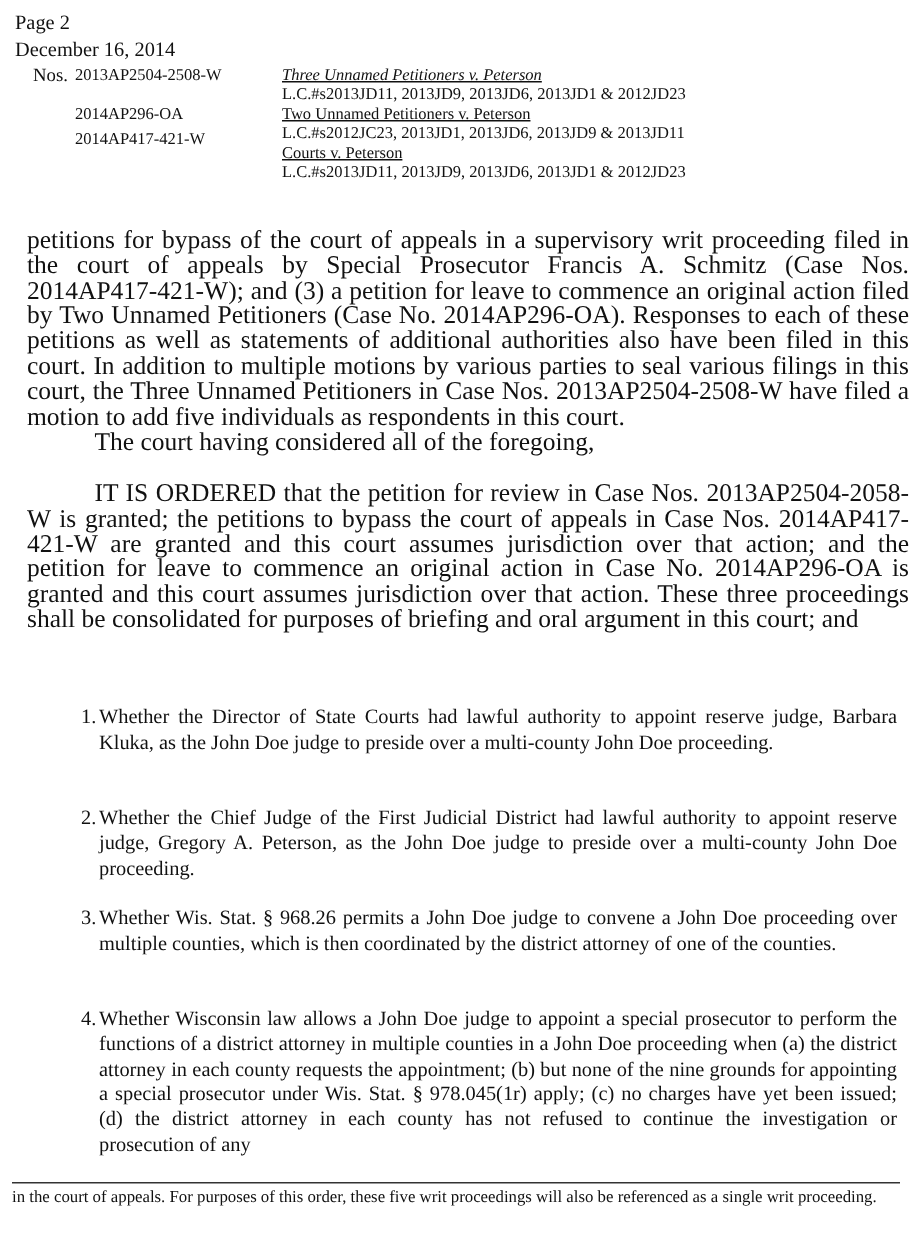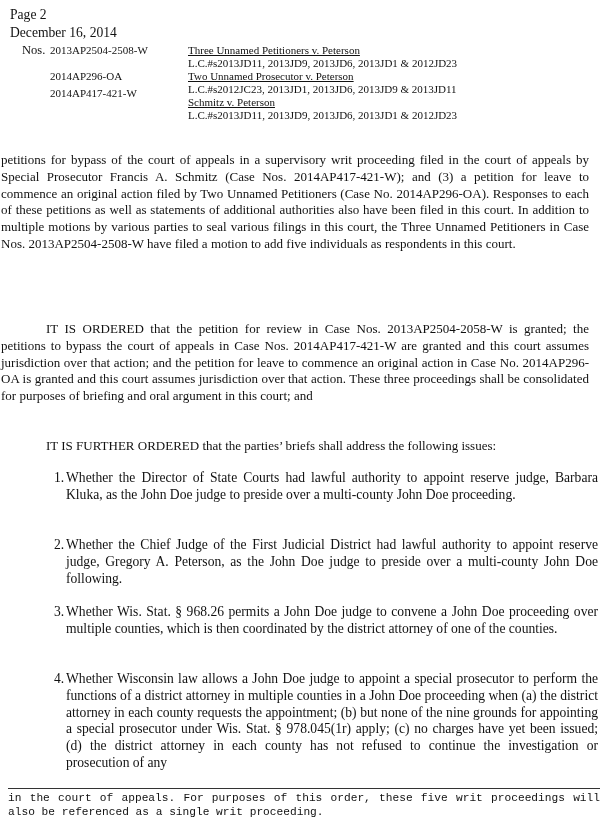--- a/index.html
+++ b/index.html
@@ -6,75 +6,75 @@
   body {
     width: 607px; height: 827px; overflow: hidden; position: relative;
     font-family: "Liberation Serif", "DejaVu Serif", serif;
     color: #111;
   }
   .page { position: absolute; left: 0; top: 0; width: 607px; height: 797px; }
   .hdr-line { position: absolute; left: 10px; font-size: 13.6px; line-height: 15px; }
   .caption-row { position: absolute; font-size: 11px; line-height: 12px; white-space: nowrap; }
   .u { text-decoration: underline; }
   .para {
-    position: absolute; left: 1px; width: 588px;
-    font-size: 13px; line-height: 16.8px; text-align: justify;
+    position: absolute; left: 18px; width: 588px;
+    font-size: 17px; line-height: 16.8px; text-align: justify;
   }
   .indent { text-indent: 45px; }
   .item {
     position: absolute; left: 54px; width: 544px;
     font-size: 13.6px; line-height: 16.8px; text-align: justify;
   }
   .item .num { position: absolute; left: 0; top: 0; }
   .item .txt { display: block; margin-left: 12px; }
   .rule { position: absolute; left: 8px; width: 592px; top: 788px; border-top: 1px solid #333; }
   .footnote {
     position: absolute; left: 8px; width: 592px; top: 791px;
-    font-size: 11.2px; line-height: 14px; text-align: justify; font-family: Liberation Mono, monospace;
+    font-size: 11.2px; line-height: 14px; text-align: justify;
   }
 </style>
 </head>
 <body>
 
 <div class="page">
 
   <div class="hdr-line" style="top:7px;">Page 2</div>
   <div class="hdr-line" style="top:25px;">December 16, 2014</div>
 
   <div>
     <span class="caption-row" style="left:10px; top:44px; font-size:12.5px;margin-left:12px;">Nos.</span>
 
     <span class="caption-row" style="left:50px; top:44px;">2013AP2504-2508-W</span>
-    <span class="caption-row u" style="left:188px; top:44px;">Three Unnamed Petitioners v. Peterson</span>
+    <span class="caption-row u" style="left:188px; top:44px;font-style:italic;">Three Unnamed Petitioners v. Peterson</span>
     <span class="caption-row" style="left:188px; top:57px;">L.C.#s2013JD11, 2013JD9, 2013JD6, 2013JD1 &amp; 2012JD23</span>
 
     <span class="caption-row" style="left:50px; top:70px;">2014AP296-OA</span>
-    <span class="caption-row u" style="left:188px; top:70px;">Two Unnamed Prosecutor v. Peterson</span>
+    <span class="caption-row u" style="left:188px; top:70px;">Two Unnamed Petitioners v. Peterson</span>
     <span class="caption-row" style="left:188px; top:83px;">L.C.#s2012JC23, 2013JD1, 2013JD6, 2013JD9 &amp; 2013JD11</span>
 
     <span class="caption-row" style="left:50px; top:87px;">2014AP417-421-W</span>
-    <span class="caption-row u" style="left:188px; top:96px;">Schmitz v. Peterson</span>
+    <span class="caption-row u" style="left:188px; top:96px;">Courts v. Peterson</span>
     <span class="caption-row" style="left:188px; top:109px;">L.C.#s2013JD11, 2013JD9, 2013JD6, 2013JD1 &amp; 2012JD23</span>
   </div>
 
   <p class="para" style="top:152px; margin:0;">petitions for bypass of the court of appeals in a supervisory writ proceeding filed in the court of appeals by Special Prosecutor Francis A. Schmitz (Case Nos. 2014AP417-421-W); and (3) a petition for leave to commence an original action filed by Two Unnamed Petitioners (Case No. 2014AP296-OA).  Responses to each of these petitions as well as statements of additional authorities also have been filed in this court.  In addition to multiple motions by various parties to seal various filings in this court, the Three Unnamed Petitioners in Case Nos. 2013AP2504-2508-W have filed a motion to add five individuals as respondents in this court.</p>
 
+  <p class="para indent" style="top:287px; margin:0;">The court having considered all of the foregoing,</p>
 
   <p class="para indent" style="top:321px; margin:0;">IT IS ORDERED that the petition for review in Case Nos. 2013AP2504-2058-W is granted; the petitions to bypass the court of appeals in Case Nos. 2014AP417-421-W are granted and this court assumes jurisdiction over that action; and the petition for leave to commence an original action in Case No. 2014AP296-OA is granted and this court assumes jurisdiction over that action.  These three proceedings shall be consolidated for purposes of briefing and oral argument in this court; and</p>
 
-  <p class="para" style="top:438px; margin:0; text-indent:45px;">IT IS FURTHER ORDERED that the parties’ briefs shall address the following issues:</p>
 
   <div>
     <div class="item" style="top:470px;">
       <span class="num">1.</span>
       <span class="txt">Whether the Director of State Courts had lawful authority to appoint reserve judge, Barbara Kluka, as the John Doe judge to preside over a multi-county John Doe proceeding.</span>
     </div>
     <div class="item" style="top:537px;">
       <span class="num">2.</span>
-      <span class="txt">Whether the Chief Judge of the First Judicial District had lawful authority to appoint reserve judge, Gregory A. Peterson, as the John Doe judge to preside over a multi-county John Doe following.</span>
+      <span class="txt">Whether the Chief Judge of the First Judicial District had lawful authority to appoint reserve judge, Gregory A. Peterson, as the John Doe judge to preside over a multi-county John Doe proceeding.</span>
     </div>
     <div class="item" style="top:604px;">
       <span class="num">3.</span>
       <span class="txt">Whether Wis. Stat. § 968.26 permits a John Doe judge to convene a John Doe proceeding over multiple counties, which is then coordinated by the district attorney of one of the counties.</span>
     </div>
     <div class="item" style="top:671px;">
       <span class="num">4.</span>
       <span class="txt">Whether Wisconsin law allows a John Doe judge to appoint a special prosecutor to perform the functions of a district attorney in multiple counties in a John Doe proceeding when (a) the district attorney in each county requests the appointment; (b) but none of the nine grounds for appointing a special prosecutor under Wis. Stat. § 978.045(1r) apply; (c) no charges have yet been issued; (d) the district attorney in each county has not refused to continue the investigation or prosecution of any</span>
     </div>
   </div>

